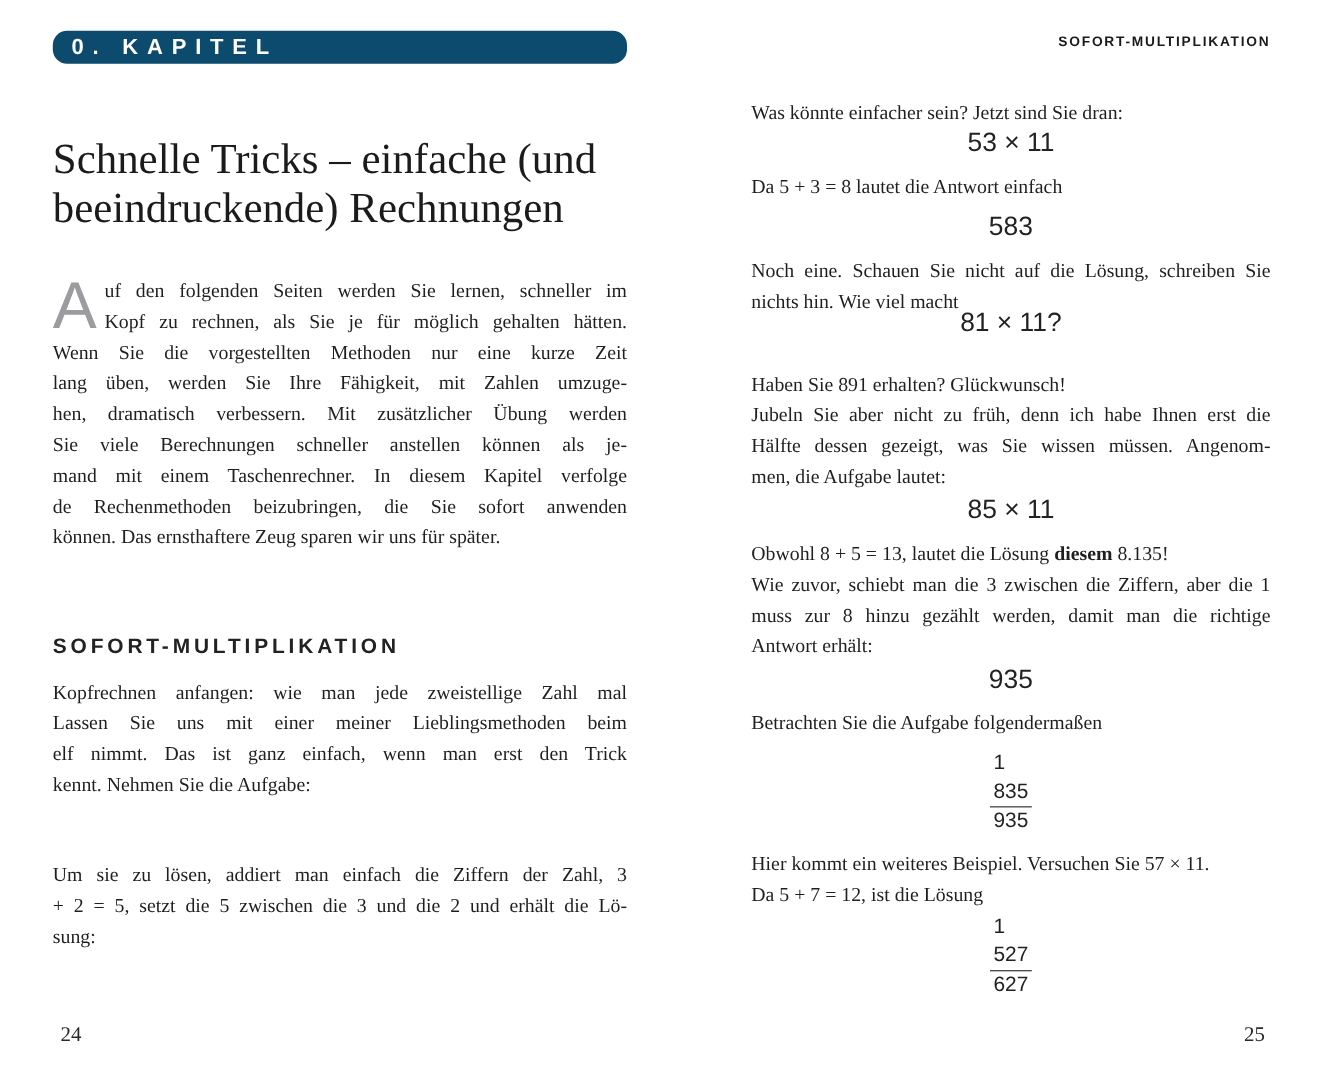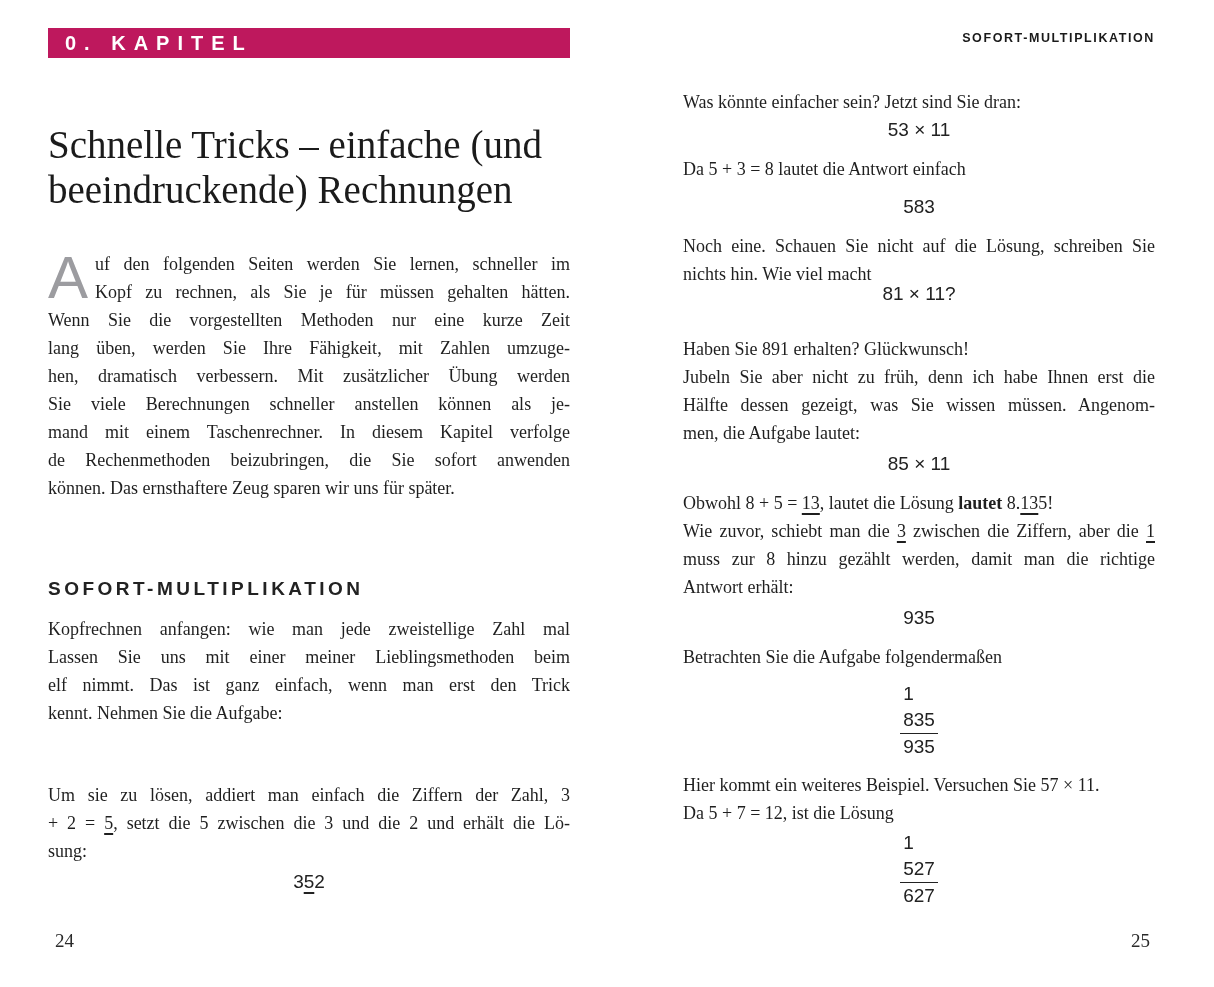--- a/index.html
+++ b/index.html
@@ -4,51 +4,51 @@
 <style>
   html,body{margin:0;padding:0;background:#ffffff;}
   #canvas{position:relative;width:1214px;height:987px;background:#ffffff;overflow:hidden;
           font-family:"Liberation Serif","DejaVu Serif",serif;color:#1f1f1f;}
   .page{position:absolute;top:0;height:987px;}
   #left-page{left:48px;width:522px;}
   #right-page{left:683px;width:472px;}
   .block{position:absolute;left:0;width:100%;}
 
   
-  .chapter-bar{height:30px;line-height:30px;background:#be185d;color:#ffffff;
+  .chapter-bar{height:30px;line-height:30px;background:#0c4a6e;color:#ffffff;
     font-family:"Liberation Sans","DejaVu Sans",sans-serif;font-weight:bold;
-    font-size:20px;letter-spacing:8px;padding-left:17px;box-sizing:border-box;}
+    font-size:20px;letter-spacing:8px;padding-left:17px;box-sizing:border-box;border-radius:13px;}
 
   
   .title{font-size:39px;line-height:45px;color:#1b1b1b;}
 
   
   .body{font-size:18px;line-height:28px;text-align:left;}
   .tl{min-height:28px;}
   .tl.just{text-align:justify;text-align-last:justify;}
   .tl.ind{padding-left:47px;}
-  .u{text-decoration:underline;text-underline-offset:4px;text-decoration-thickness:1.5px;}
+  .u{text-underline-offset:4px;text-decoration-thickness:1.5px;}
   .b{font-weight:bold;}
 
   .dropcap{position:absolute;left:0;top:1px;
     font-family:"Liberation Sans","DejaVu Sans",sans-serif;
     font-size:60px;line-height:54px;color:#9c9ca0;}
 
   
   .section-heading{font-family:"Liberation Sans","DejaVu Sans",sans-serif;
     font-size:19px;font-weight:600;letter-spacing:3.5px;color:#222;}
 
   
   .running-head{font-family:"Liberation Sans","DejaVu Sans",sans-serif;
     font-size:12.5px;font-weight:bold;letter-spacing:1.6px;color:#1a1a1a;
     text-align:right;}
 
   
   .eq{font-family:"Liberation Sans","DejaVu Sans",sans-serif;
-    font-size:19px;line-height:28px;text-align:center;color:#222;}
+    font-size:24px;line-height:28px;text-align:center;color:#222;}
 
   
   .stack-wrap{text-align:center;}
   .stack{display:inline-block;text-align:left;
     font-family:"Liberation Sans","DejaVu Sans",sans-serif;
     font-size:19px;line-height:26px;color:#222;}
   .stack .row{padding:0 3px;}
   .stack .row.rule{border-bottom:1.5px solid #222;}
 
   .pageno{font-size:19px;color:#2a2a2a;}
@@ -68,21 +68,21 @@
 
     <div class="block title" style="top:122px">
       <div>Schnelle Tricks – einfache (und</div>
       <div>beeindruckende) Rechnungen</div>
     </div>
 
     <div class="block body" style="top:250px">
       <span class="dropcap">A</span>
       <div>
           <div class="tl just ind"><span>uf den folgenden Seiten werden Sie lernen, schneller im</span></div>
-          <div class="tl just ind"><span>Kopf zu rechnen, als Sie je für müssen gehalten hätten.</span></div>
+          <div class="tl just ind"><span>Kopf zu rechnen, als Sie je für möglich gehalten hätten.</span></div>
           <div class="tl just"><span>Wenn Sie die vorgestellten Methoden nur eine kurze Zeit</span></div>
           <div class="tl just"><span>lang üben, werden Sie Ihre Fähigkeit, mit Zahlen umzuge-</span></div>
           <div class="tl just"><span>hen, dramatisch verbessern. Mit zusätzlicher Übung werden</span></div>
           <div class="tl just"><span>Sie viele Berechnungen schneller anstellen können als je-</span></div>
           <div class="tl just"><span>mand mit einem Taschenrechner. In diesem Kapitel verfolge</span></div>
           <div class="tl just"><span>de Rechenmethoden beizubringen, die Sie sofort anwenden</span></div>
           <div class="tl"><span>können. Das ernsthaftere Zeug sparen wir uns für später.</span></div>
         </div>
     </div>
 
@@ -95,23 +95,20 @@
         <div class="tl"><span>kennt. Nehmen Sie die Aufgabe:</span></div>
       </div>
 
 
     <div class="block body" style="top:781px">
         <div class="tl just"><span>Um sie zu lösen, addiert man einfach die Ziffern der Zahl, 3</span></div>
         <div class="tl just"><span>+ 2 = </span><span class="u">5</span><span>, setzt die 5 zwischen die 3 und die 2 und erhält die Lö-</span></div>
         <div class="tl"><span>sung:</span></div>
       </div>
 
-    <div class="block eq" style="top:868px">
-        <div class="tl"><span>3</span><span class="u">5</span><span>2</span></div>
-      </div>
 
     <div class="block pageno left" style="top:930px">24</div>
   </div>
 
   <div class="page" id="right-page">
 
     <div class="block running-head" style="top:31px">SOFORT-MULTIPLIKATION</div>
 
     <div class="block body" style="top:88px">
         <div class="tl"><span>Was könnte einfacher sein? Jetzt sind Sie dran:</span></div>
@@ -135,21 +132,21 @@
     <div class="block body" style="top:335px">
         <div class="tl"><span>Haben Sie 891 erhalten? Glückwunsch!</span></div>
         <div class="tl just"><span>Jubeln Sie aber nicht zu früh, denn ich habe Ihnen erst die</span></div>
         <div class="tl just"><span>Hälfte dessen gezeigt, was Sie wissen müssen. Angenom-</span></div>
         <div class="tl"><span>men, die Aufgabe lautet:</span></div>
       </div>
 
     <div class="block eq" style="top:450px">85 × 11</div>
 
     <div class="block body" style="top:489px">
-        <div class="tl"><span>Obwohl 8 + 5 = </span><span class="u">13</span><span>, lautet die Lösung </span><span class="b">lautet</span><span> 8.</span><span class="u">13</span><span>5!</span></div>
+        <div class="tl"><span>Obwohl 8 + 5 = </span><span class="u">13</span><span>, lautet die Lösung </span><span class="b">diesem</span><span> 8.</span><span class="u">13</span><span>5!</span></div>
         <div class="tl just"><span>Wie zuvor, schiebt man die </span><span class="u">3</span><span> zwischen die Ziffern, aber die </span><span class="u">1</span></div>
         <div class="tl just"><span>muss zur 8 hinzu gezählt werden, damit man die richtige</span></div>
         <div class="tl"><span>Antwort erhält:</span></div>
       </div>
 
     <div class="block eq" style="top:604px">935</div>
 
     <div class="block body" style="top:643px">
         <div class="tl"><span>Betrachten Sie die Aufgabe folgendermaßen</span></div>
       </div>

